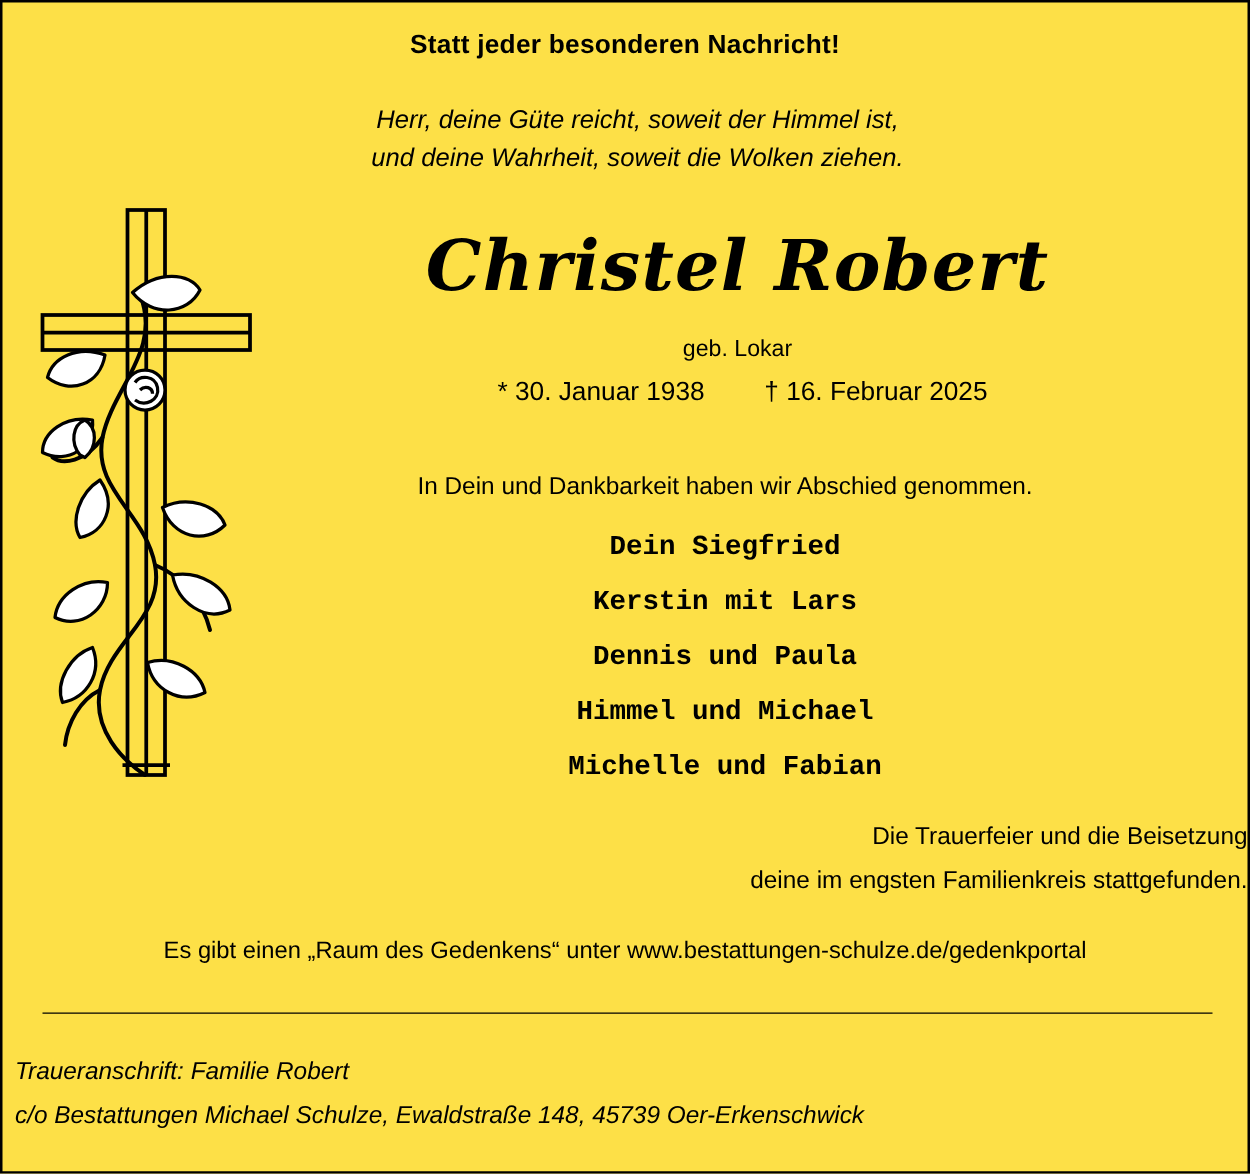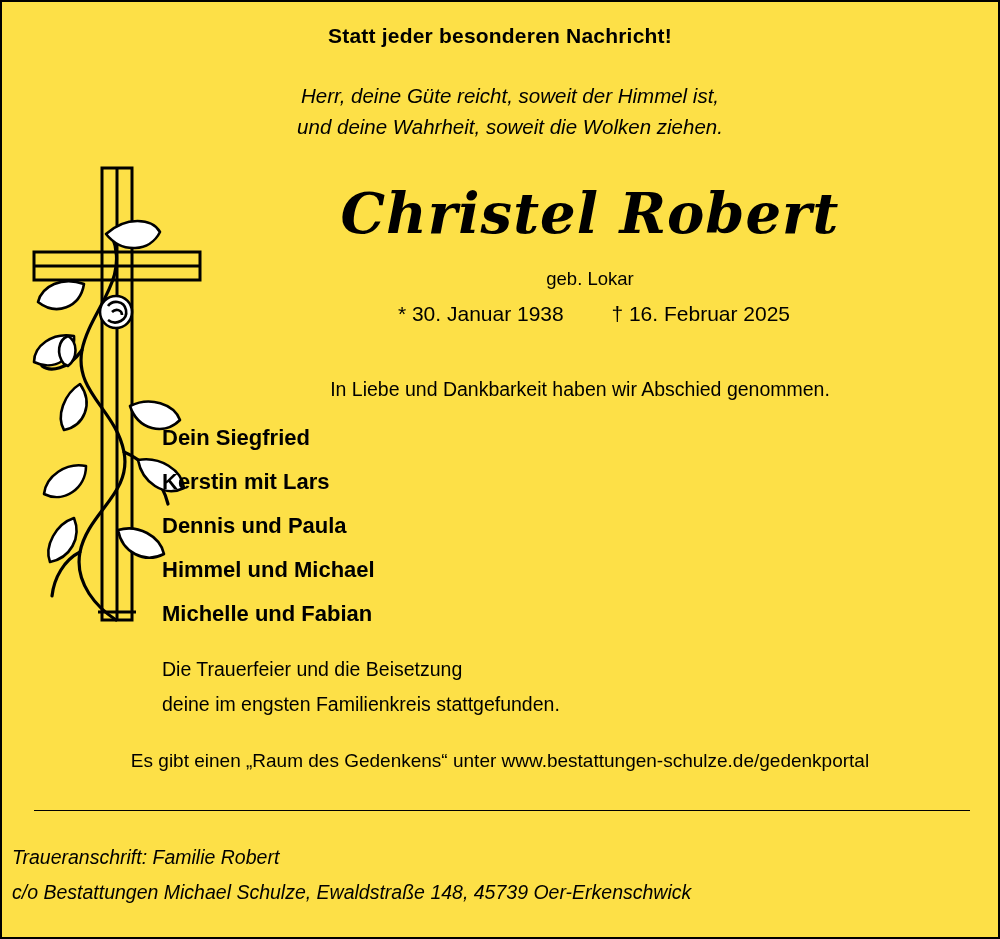--- a/index.html
+++ b/index.html
@@ -89,34 +89,35 @@
     width: 836px;
     text-align: center;
     font-size: 19.5px;
   }
 
   .mourners {
     position: absolute;
     left: 160px;
     top: 414px;
     width: 836px;
-    text-align: left;
+    text-align: center;
+    font-family: Liberation Mono, monospace;
   }
   .mourners div {
     font-size: 22px;
     font-weight: bold;
     line-height: 44px;
   }
 
   .funeral {
     position: absolute;
     left: 160px;
     top: 650px;
     width: 836px;
-    text-align: left;
+    text-align: right;
     font-size: 19.5px;
     line-height: 35px;
   }
 
   .memorial {
     position: absolute;
     left: 10px;
     top: 748px;
     width: 976px;
     text-align: center;
@@ -209,21 +210,21 @@
 
     <div class="name">Christel Robert</div>
     <div class="maiden">geb. Lokar</div>
 
     <div class="dates">
       <span>* 30. Januar 1938</span>
       <span class="gap"></span>
       <span>† 16. Februar 2025</span>
     </div>
 
-    <div class="intro">In Liebe und Dankbarkeit haben wir Abschied genommen.</div>
+    <div class="intro">In Dein und Dankbarkeit haben wir Abschied genommen.</div>
 
     <div class="mourners">
       <div>Dein Siegfried</div>
       <div>Kerstin mit Lars</div>
       <div>Dennis und Paula</div>
       <div>Himmel und Michael</div>
       <div>Michelle und Fabian</div>
     </div>
 
     <div class="funeral">

